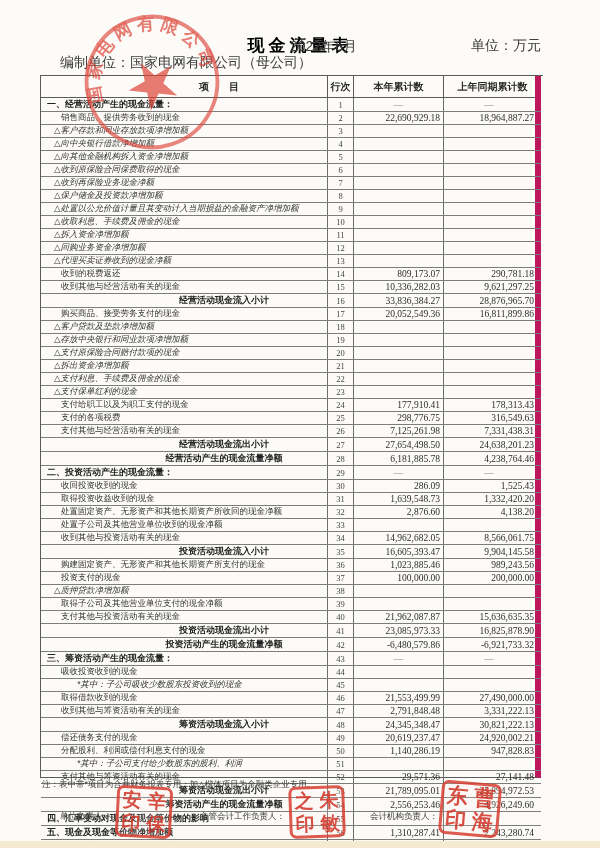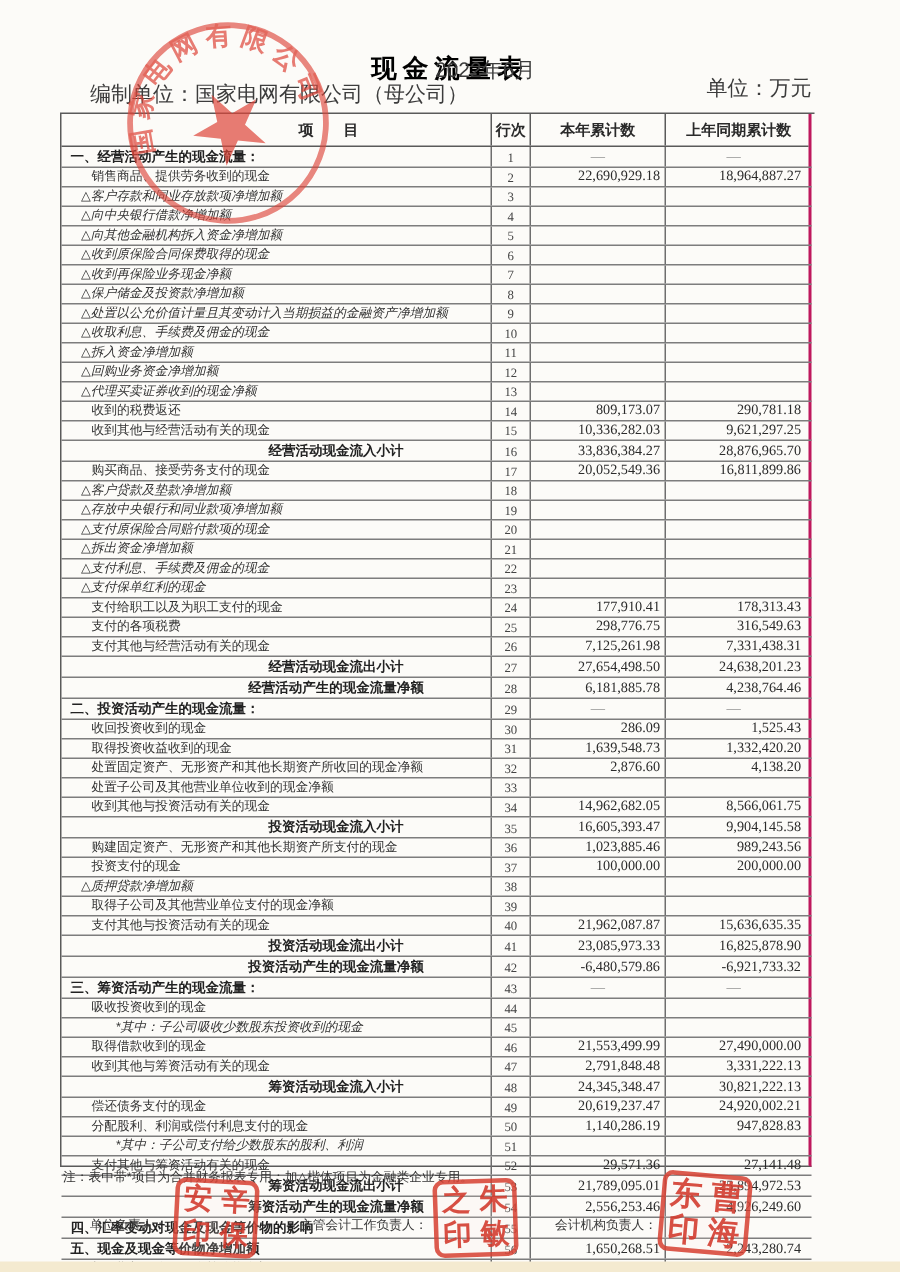--- a/index.html
+++ b/index.html
@@ -8,24 +8,24 @@
   .page { position:relative; width:600px; height:848px; background:#fcfbf8; overflow:hidden; color:#2e2e2e; }
 
   .title { position:absolute; top:34px; left:0; width:600px; text-align:center;
            font-size:17px; font-weight:bold; letter-spacing:4px; color:#000000;
            font-family:Liberation Serif, serif; }
 
   .meta { position:absolute; top:58px; left:40px; width:503px; height:18px;
           border-bottom:1px solid #5a5a5a; font-size:14px; color:#3c3c3c; }
   .meta .m-left   { position:absolute; left:20px;  bottom:3px; white-space:nowrap; }
   .meta .m-center { position:absolute; left:250px; bottom:19px; white-space:nowrap; }
-  .meta .m-right  { position:absolute; right:2px;  bottom:7px; white-space:nowrap; }
+  .meta .m-right  { position:absolute; right:2px;  bottom:20px; white-space:nowrap; }
 
   .cf-table { position:absolute; top:76px; left:40px; width:501px;
-              border-left:1px solid #5a5a5a; border-right:2px solid #be185d;
+              border-left:1px solid #5a5a5a; border-right:6px solid #be185d;
               border-bottom:1px solid #5a5a5a; }
   .thead { display:grid; grid-template-columns:287px 26px 90px 97px; height:22px;
            border-bottom:1px solid #5a5a5a; font-weight:bold; font-size:10px; color:#2a2a2a; }
   .thead > div { display:flex; align-items:center; justify-content:center;
                  border-right:1px solid #5a5a5a; white-space:nowrap; overflow:hidden; }
   .thead > div:first-child { padding-left:70px; }
   .thead > div:last-child { border-right:none; }
 
   .tbody { display:grid; grid-template-rows:repeat(58, 1fr); height:679px; }
   .row { display:grid; grid-template-columns:287px 26px 90px 97px; border-bottom:1px solid #7d7d7d; }
@@ -417,21 +417,21 @@
         </div>
         <div class="row section">
           <div class="cell c-lbl">四、汇率变动对现金及现金等价物的影响</div>
           <div class="cell c-no">55</div>
           <div class="cell c-num"></div>
           <div class="cell c-num"></div>
         </div>
         <div class="row section">
           <div class="cell c-lbl">五、现金及现金等价物净增加额</div>
           <div class="cell c-no">56</div>
-          <div class="cell c-num">1,650,268.51</div>
+          <div class="cell c-num">1,310,287.41</div>
           <div class="cell c-num">2,243,280.74</div>
         </div>
         <div class="row detail">
           <div class="cell c-lbl">加：期初现金及现金等价物余额</div>
           <div class="cell c-no">57</div>
           <div class="cell c-num">2,810,736.46</div>
           <div class="cell c-num">2,671,447.87</div>
         </div>
       </div>
   </div>

